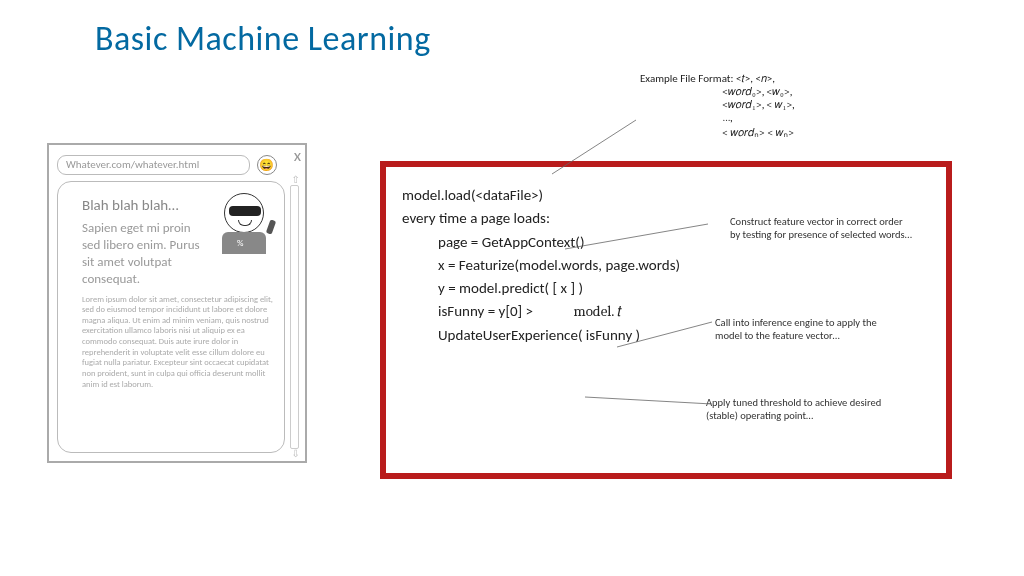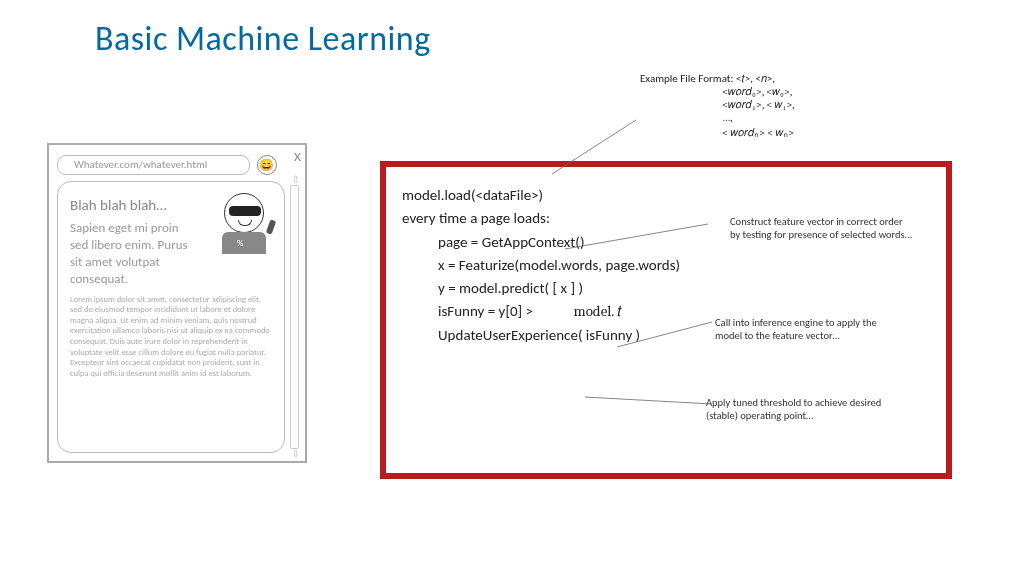--- a/index.html
+++ b/index.html
@@ -15,32 +15,32 @@
   position: absolute; top: 143px; left: 47px;
   width: 260px; height: 320px;
   border: 2px solid #aaa;
 }
 .browser .close {
   position: absolute; top: 0; right: 4px; font-size: 17px; color: #999;
 }
 .browser .urlbar {
   position: absolute; top: 10px; left: 8px; width: 193px; height: 20px;
   border: 1px solid #bbb; border-radius: 9px;
-  font-size: 11px; color: #999; padding: 2px 16px;
+  font-size: 11px; color: #999; padding: 2px 8px;
 }
 .browser .emoji-btn {
   position: absolute; top: 10px; left: 208px; width: 20px; height: 20px;
   border: 1.5px solid #888; border-radius: 50%;
   display: flex; align-items: center; justify-content: center;
   font-size: 12px; color: #777;
 }
 .content-card {
   position: absolute; top: 36px; left: 8px; right: 20px; bottom: 8px;
   border: 1px solid #bbb; border-radius: 14px;
-  padding: 14px 10px 8px 12px; overflow: hidden;
+  padding: 14px 10px 8px 24px; overflow: hidden;
 }
 .scroll-track {
   position: absolute; top: 40px; right: 6px; bottom: 12px; width: 9px;
   border: 1px solid #ccc; border-radius: 2px;
 }
 .scroll-arrow { position: absolute; right: 5px; font-size: 10px; color: #bbb; }
 .scroll-arrow.up { top: 28px; }
 .scroll-arrow.down { bottom: 1px; }
 .blah { font-size: 15px; color: #888; margin-bottom: 6px; }
 .subtext { font-size: 13px; color: #999; line-height: 1.3; width: 120px; margin-bottom: 6px; }

